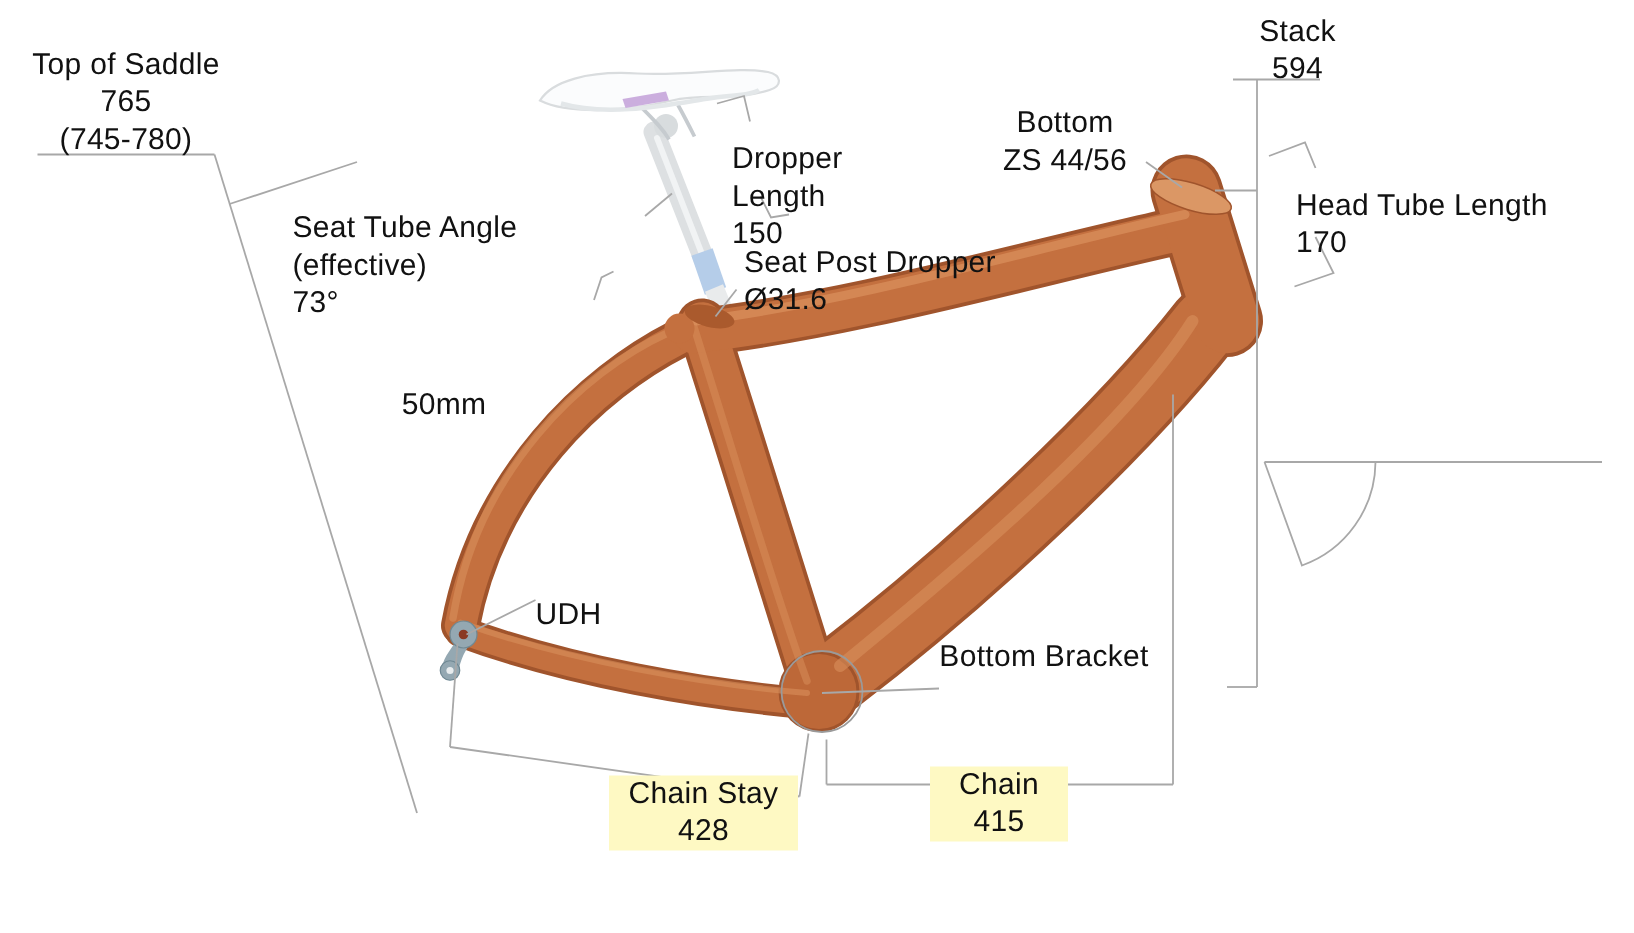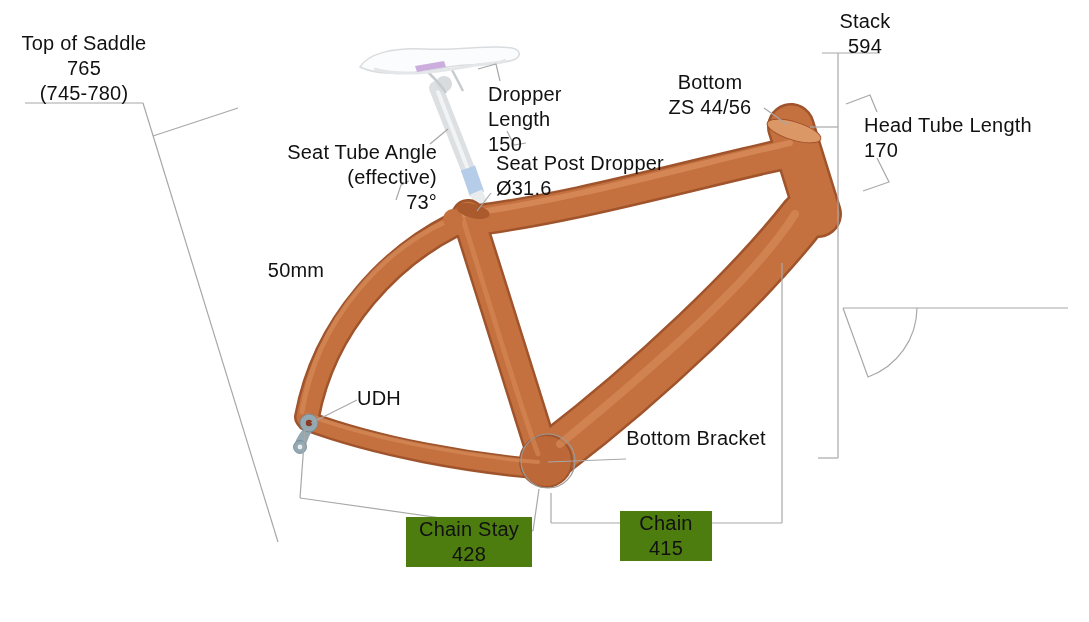--- a/index.html
+++ b/index.html
@@ -6,23 +6,23 @@
   #stage {
     position:relative; width:1089px; height:622px; background:#ffffff;
     overflow:hidden; font-family:"Liberation Sans", sans-serif;
   }
   #frame-art { position:absolute; left:0; top:0; }
   .ann {
     position:absolute; font-weight:400; font-size:20px; line-height:25px;
     color:#111111; letter-spacing:0.2px;
   }
   .center { text-align:center; }
-  .right  { text-align:right; }
-  .left   { text-align:left; }
-  .masked { background:#4d7c0f; }
+  .right  { text-align:left; }
+  .left   { text-align:left;margin-top:12px; }
+  .masked { background:#fef9c3; }
 </style>
 </head>
 <body>
 
 <div id="stage">
 
   <svg id="frame-art" width="1089" height="622" viewBox="0 0 1089 622">
 
     <g>
       <path d="M 436,88 L 473,182" stroke="#dde0e2" stroke-width="14" fill="none" stroke-linecap="round"></path>

